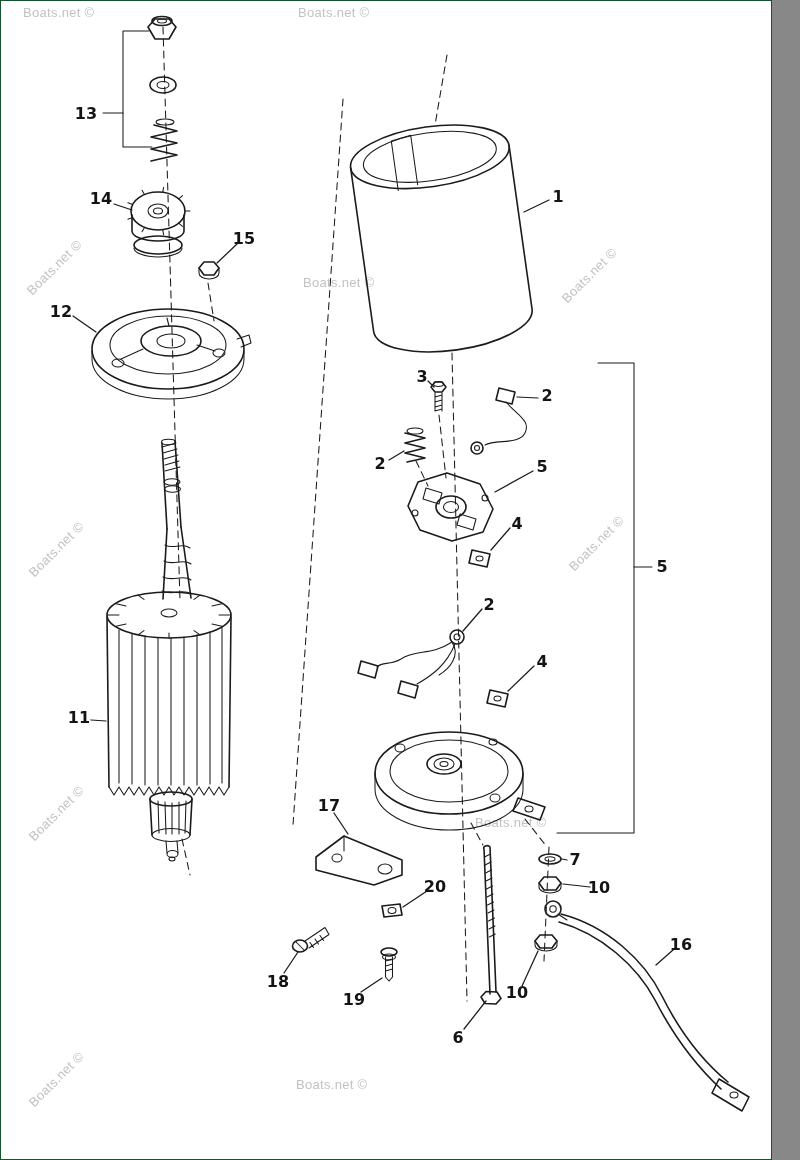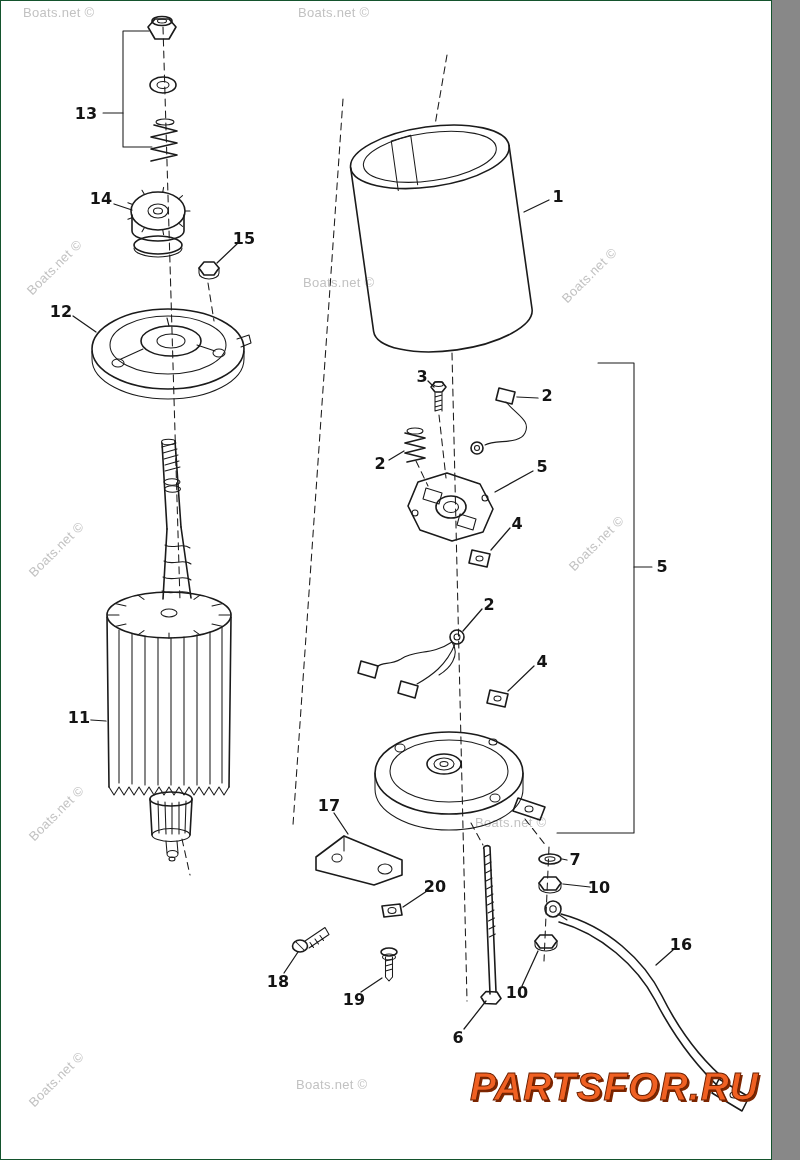--- a/index.html
+++ b/index.html
@@ -304,15 +304,14 @@
       <text x="277" y="986" text-anchor="middle">18</text>
       <text x="353" y="1004" text-anchor="middle">19</text>
       <text x="457" y="1042" text-anchor="middle">6</text>
       <text x="574" y="864" text-anchor="middle">7</text>
       <text x="598" y="892" text-anchor="middle">10</text>
       <text x="516" y="997" text-anchor="middle">10</text>
       <text x="680" y="949" text-anchor="middle">16</text>
     </g>
   </svg>
 
-  <div class="footer-logo">PARTSFOR.RU</div>
 
 </div>
 
 </body></html>

